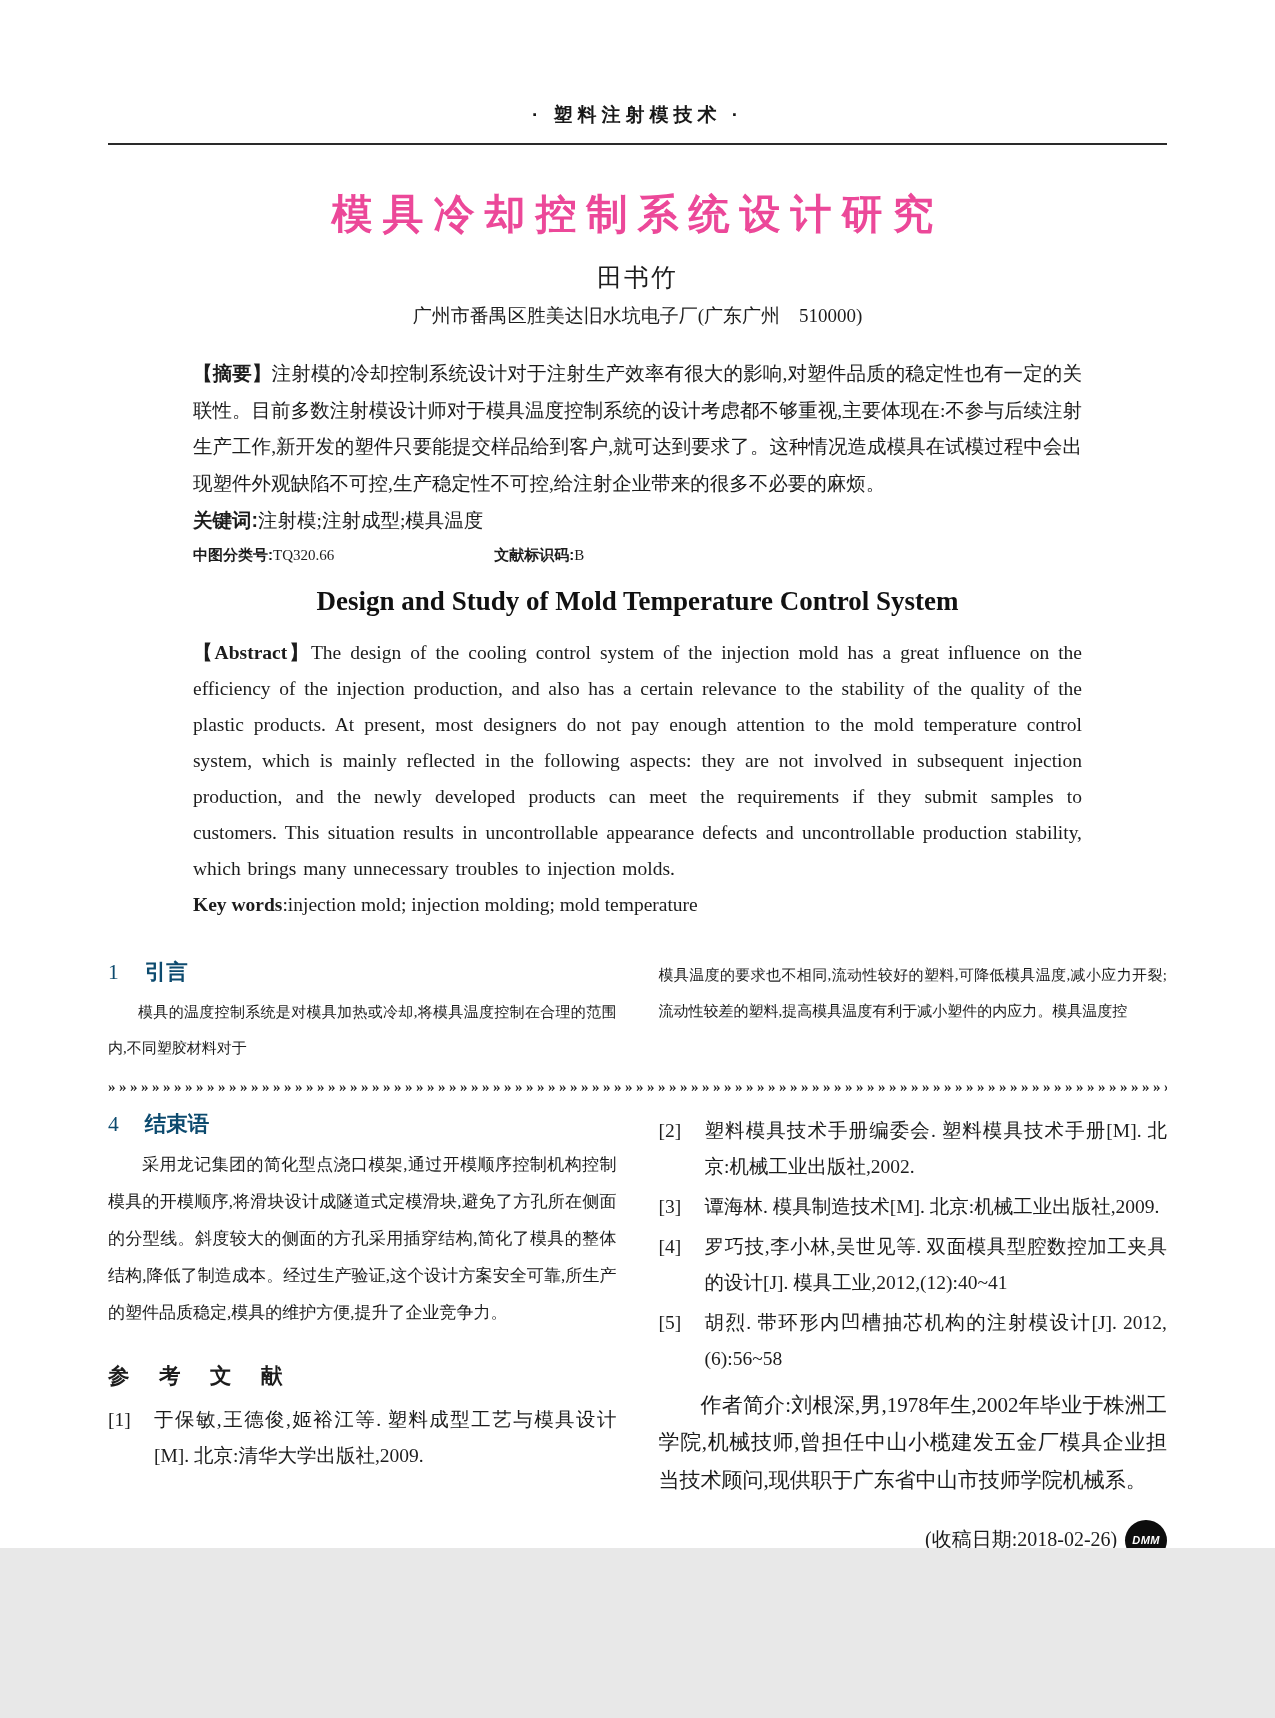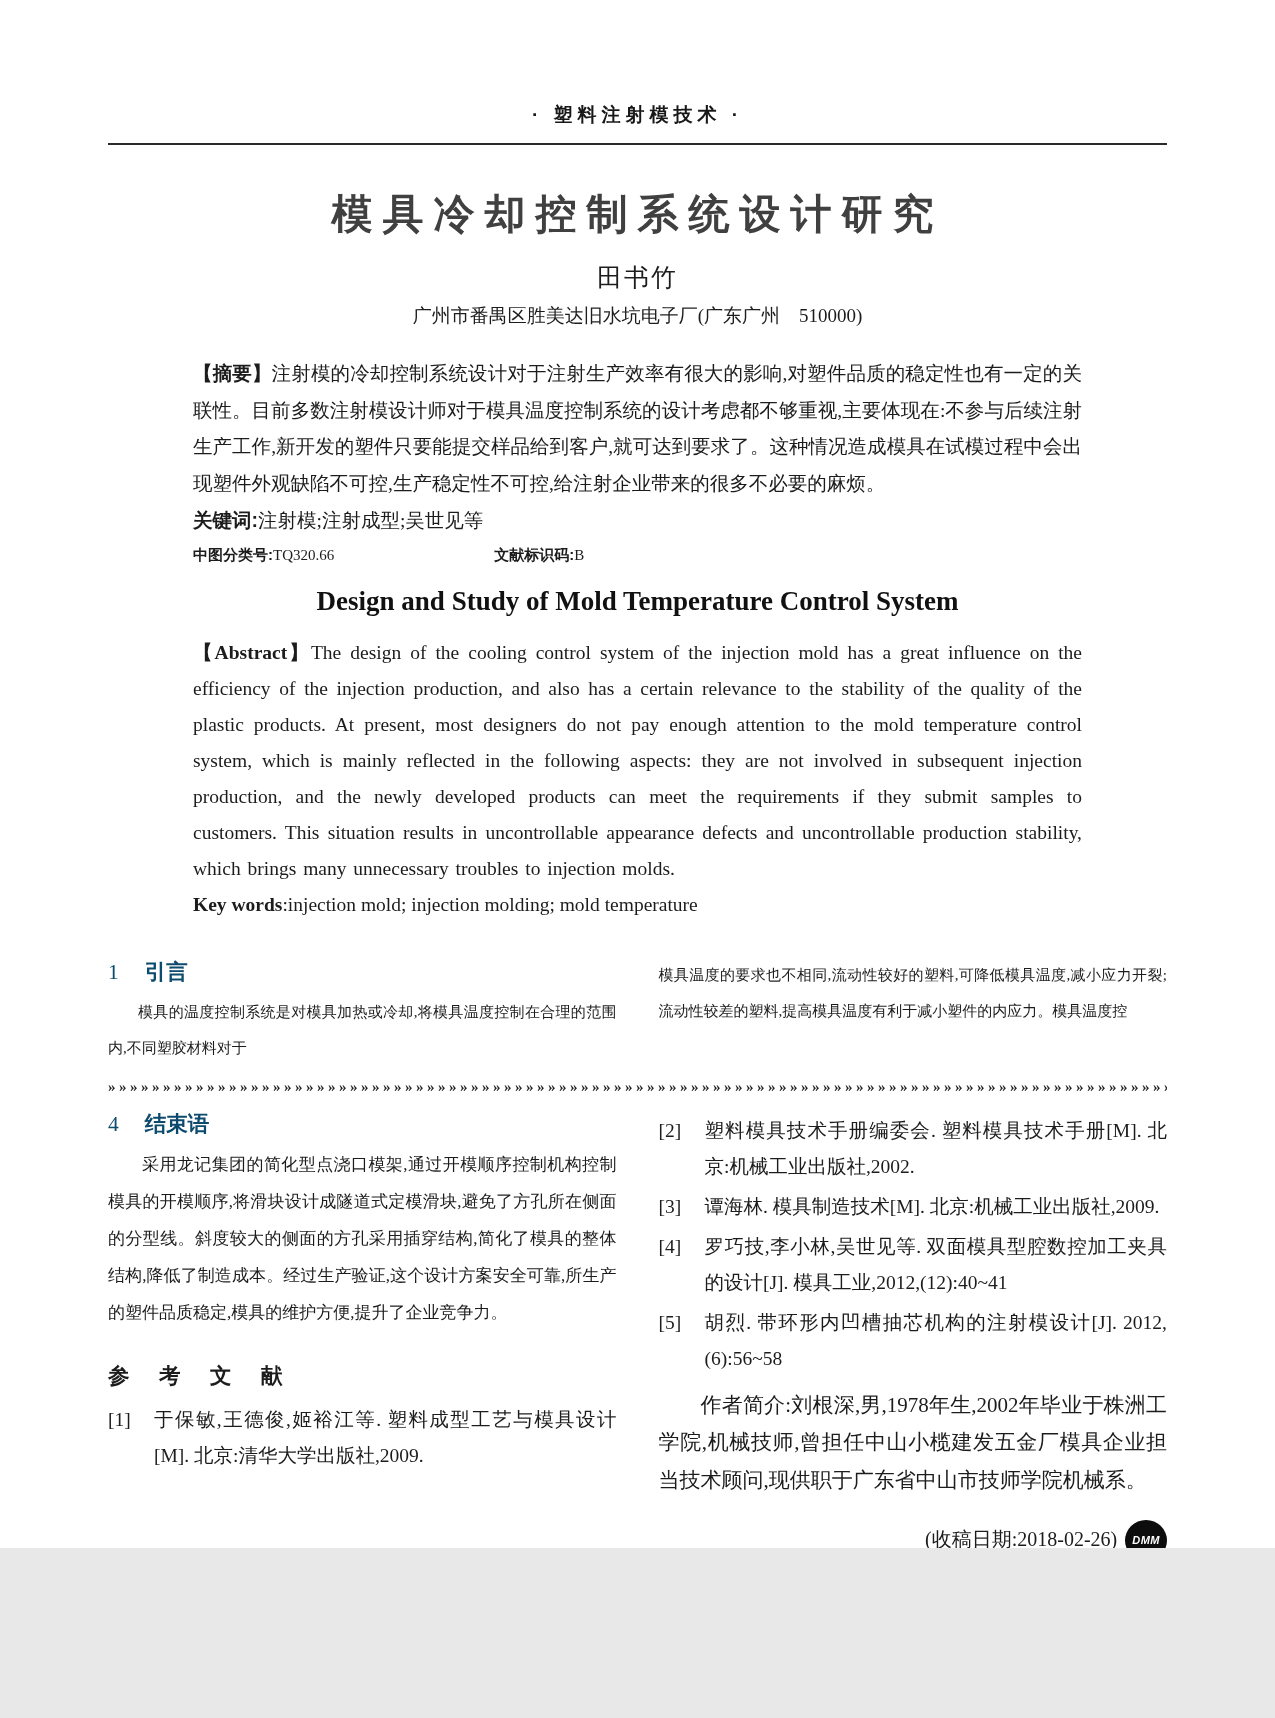--- a/index.html
+++ b/index.html
@@ -25,21 +25,21 @@
   }
   .rule { margin-top:15px; border-top:2.5px solid #2a2a2a; }
 
   .title {
     margin-top:42px;
     text-align:center;
     font-family:"Liberation Sans","DejaVu Sans",sans-serif;
     font-weight:bold;
     font-size:41px;
     letter-spacing:10px;
-    color:#404040;
+    color:#ec4899;
   }
   .author { margin-top:19px; text-align:center; font-size:25px; letter-spacing:2px; }
   .affiliation { margin-top:9px; text-align:center; font-size:19px; }
 
   .abs-cn {
     margin:26px 85px 0 85px;
     font-size:19.5px;
     line-height:36.5px;
     text-align:justify;
   }
@@ -182,21 +182,21 @@
 
     <div class="kicker">·  塑料注射模技术 ·</div>
     <div class="rule"></div>
 
     <div class="title">模具冷却控制系统设计研究</div>
     <div class="author">田书竹</div>
     <div class="affiliation">广州市番禺区胜美达旧水坑电子厂(广东广州　510000)</div>
 
     <p class="abs-cn"><span class="lbl">【摘要】</span><span>注射模的冷却控制系统设计对于注射生产效率有很大的影响,对塑件品质的稳定性也有一定的关联性。目前多数注射模设计师对于模具温度控制系统的设计考虑都不够重视,主要体现在:不参与后续注射生产工作,新开发的塑件只要能提交样品给到客户,就可达到要求了。这种情况造成模具在试模过程中会出现塑件外观缺陷不可控,生产稳定性不可控,给注射企业带来的很多不必要的麻烦。</span></p>
 
-    <div class="kw-line"><span class="lbl">关键词:</span><span>注射模;注射成型;吴世见等</span></div>
+    <div class="kw-line"><span class="lbl">关键词:</span><span>注射模;注射成型;模具温度</span></div>
 
     <div class="clc-line"><span class="lbl">中图分类号:</span><span>TQ320.66</span><span class="gap"></span><span class="lbl">文献标识码:</span><span>B</span></div>
 
     <div class="en-title">Design and Study of Mold Temperature Control System</div>
 
     <p class="abs-en"><span class="lbl">【Abstract】</span><span>The design of the cooling control system of the injection mold has a great influence on the efficiency of the injection production, and also has a certain relevance to the stability of the quality of the plastic products. At present, most designers do not pay enough attention to the mold temperature control system, which is mainly reflected in the following aspects: they are not involved in subsequent injection production, and the newly developed products can meet the requirements if they submit samples to customers. This situation results in uncontrollable appearance defects and uncontrollable production stability, which brings many unnecessary troubles to injection molds.</span></p>
 
     <div class="kw-en"><span class="lbl">Key words</span><span>:injection mold; injection molding; mold temperature</span></div>
 
     <div class="two-col">

